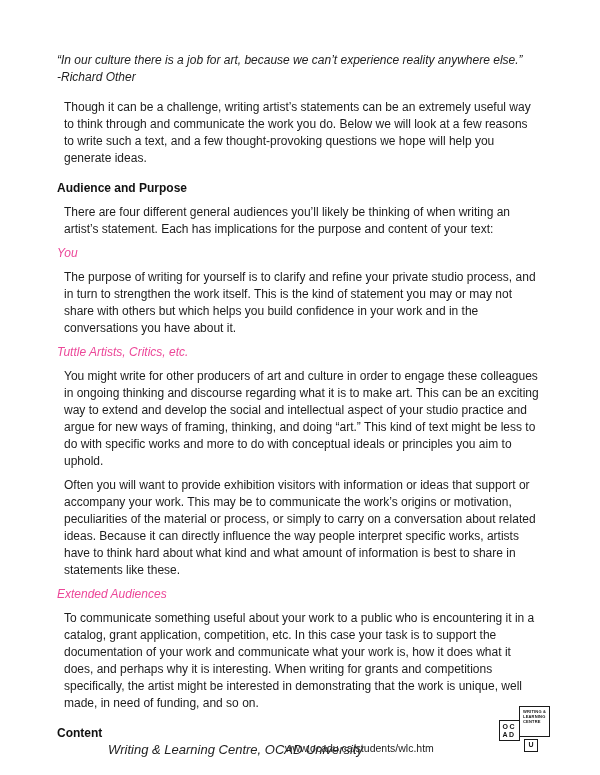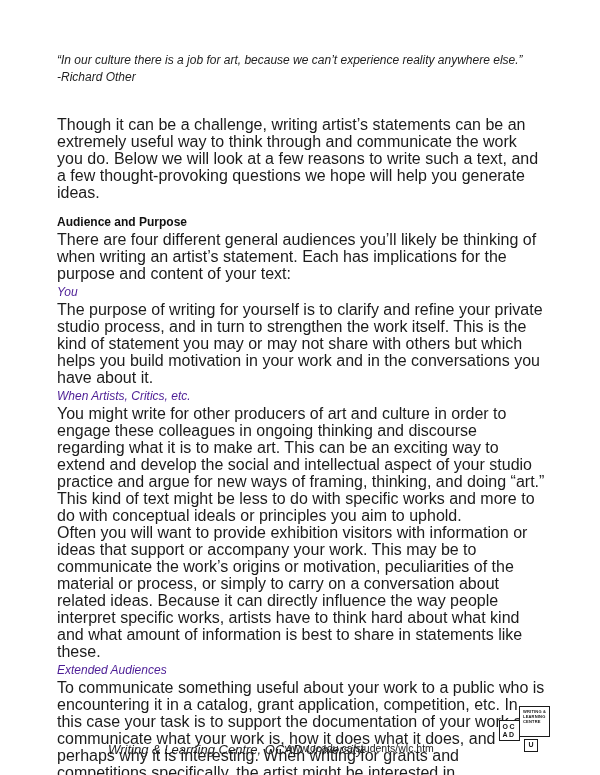--- a/index.html
+++ b/index.html
@@ -22,40 +22,40 @@
     letter-spacing:-0.6px;
     color:#121212;
     margin:0 0 15px 0;
     line-height:34px;
   }
   .quote {
     font-style:italic;
     font-size:12px;
     line-height:16.5px;
     color:#222;
-    margin:0 0 31px 0;
+    margin:0 0 14px 0;
   }
   p.body {
-    font-size:16px;
+    font-size:12px;
     line-height:17px;
-    margin:0;
+    margin:7px;
     color:#1c1c1c;
   }
   h2.section {
     font-size:12px;
     font-weight:700;
     color:#111;
     margin:13px 0 0 0;
     line-height:17px;
   }
   h3.sub {
     font-size:12px;
     font-style:italic;
     font-weight:400;
-    color:#4c1d95;
+    color:#ec4899;
     margin:2px 0 0 0;
     line-height:17px;
   }
   .footer-left {
     position:absolute; left:108px; top:742px;
     font-size:13px; color:#222;font-style:italic;
   }
   .footer-url {
     position:absolute; left:285px; top:742px;
     font-size:10.5px; color:#222;
@@ -102,23 +102,23 @@
     <span>“In our culture there is a job for art, because we can’t experience reality anywhere else.”</span><br>
     <span>-Richard Other</span>
   </div>
 
   <p class="body">Though it can be a challenge, writing artist’s statements can be an extremely useful way to think through and communicate the work you do. Below we will look at a few reasons to write such a text, and a few thought-provoking questions we hope will help you generate ideas.</p>
 
   <h2 class="section">Audience and Purpose</h2>
   <p class="body">There are four different general audiences you’ll likely be thinking of when writing an artist’s statement. Each has implications for the purpose and content of your text:</p>
 
   <h3 class="sub">You</h3>
-  <p class="body">The purpose of writing for yourself is to clarify and refine your private studio process, and in turn to strengthen the work itself. This is the kind of statement you may or may not share with others but which helps you build motivation in your work and in the conversations you have about it.</p>
+  <p class="body">The purpose of writing for yourself is to clarify and refine your private studio process, and in turn to strengthen the work itself. This is the kind of statement you may or may not share with others but which helps you build confidence in your work and in the conversations you have about it.</p>
 
-  <h3 class="sub">When Artists, Critics, etc.</h3>
+  <h3 class="sub">Tuttle Artists, Critics, etc.</h3>
   <p class="body">You might write for other producers of art and culture in order to engage these colleagues in ongoing thinking and discourse regarding what it is to make art. This can be an exciting way to extend and develop the social and intellectual aspect of your studio practice and argue for new ways of framing, thinking, and doing “art.” This kind of text might be less to do with specific works and more to do with conceptual ideals or principles you aim to uphold.</p>
 
   <p class="body">Often you will want to provide exhibition visitors with information or ideas that support or accompany your work. This may be to communicate the work’s origins or motivation, peculiarities of the material or process, or simply to carry on a conversation about related ideas. Because it can directly influence the way people interpret specific works, artists have to think hard about what kind and what amount of information is best to share in statements like these.</p>
 
   <h3 class="sub">Extended Audiences</h3>
   <p class="body">To communicate something useful about your work to a public who is encountering it in a catalog, grant application, competition, etc. In this case your task is to support the documentation of your work and communicate what your work is, how it does what it does, and perhaps why it is interesting. When writing for grants and competitions specifically, the artist might be interested in demonstrating that the work is unique, well made, in need of funding, and so on.</p>
 
   <h2 class="section">Content</h2>
 
 </div>

